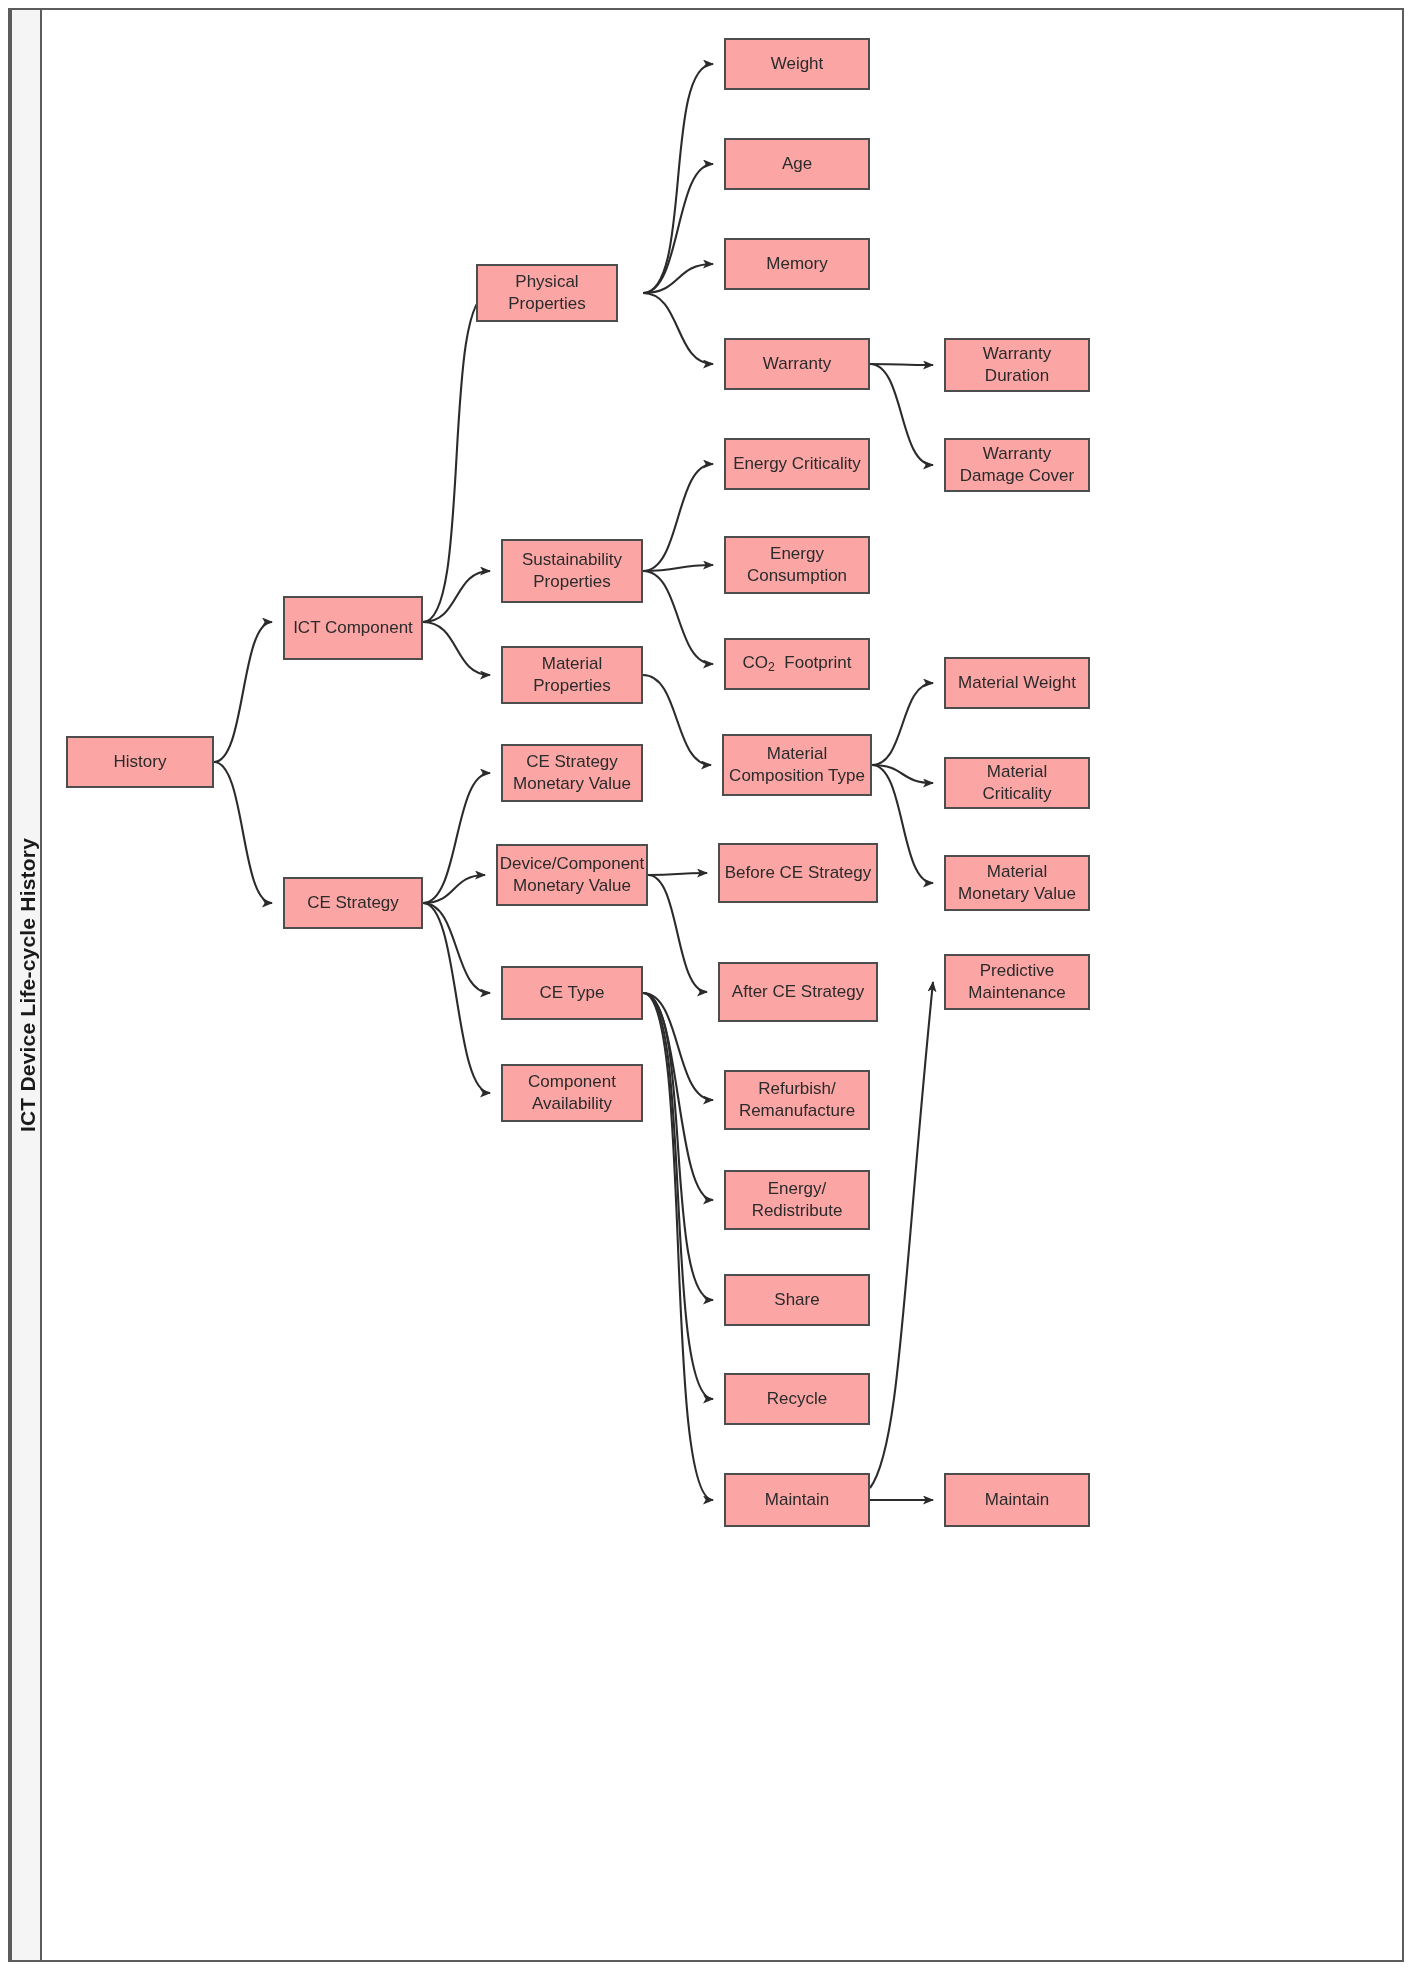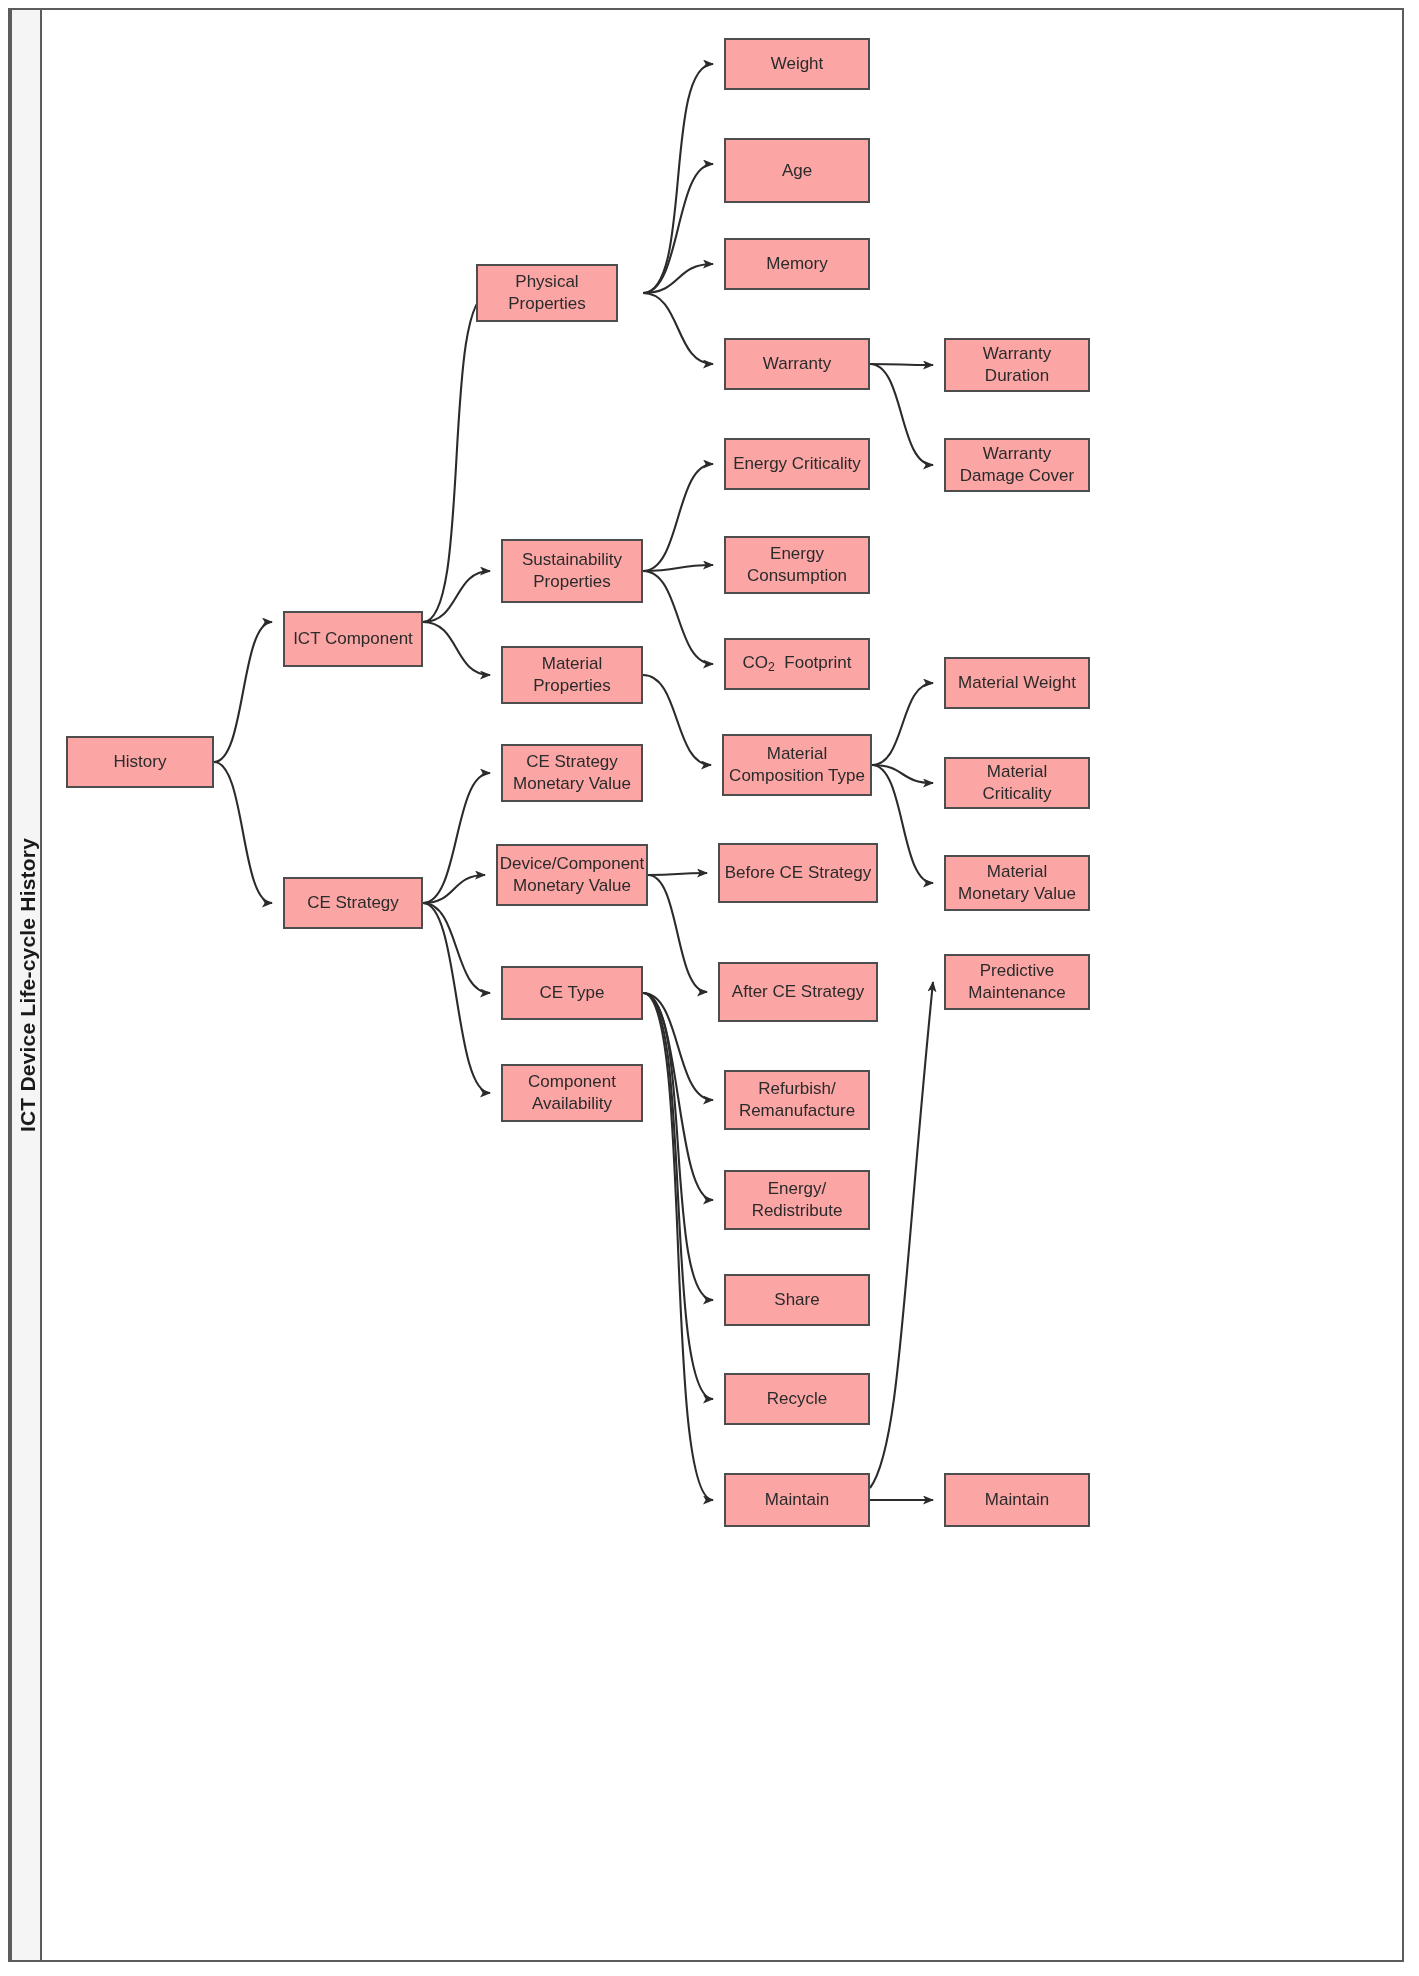--- a/index.html
+++ b/index.html
@@ -142,21 +142,21 @@
         <path d="M643,993 C692.6,993 663.4,1500 713,1500" marker-end="url(#arrow)"></path>
         <path d="M870,1500 C904.65,1500 898.35,1500 933,1500" marker-end="url(#arrow)"></path>
         <path d="M870,1488 C900,1448 903,1282 933,982" marker-end="url(#arrow)"></path>
       </g>
   </svg>
 
   <div id="nodes">
       <div class="node" style="left: 66px; top: 736px; width: 148px; height: 52px;">
         <span class="lbl">History</span>
       </div>
-      <div class="node" style="left: 283px; top: 596px; width: 140px; height: 56px; margin-top: 15px;">
+      <div class="node" style="left: 283px; top: 596px; width: 140px; height: 64px;">
         <span class="lbl">ICT Component</span>
       </div>
       <div class="node" style="left: 283px; top: 877px; width: 140px; height: 52px;">
         <span class="lbl">CE Strategy</span>
       </div>
       <div class="node" style="left: 476px; top: 264px; width: 142px; height: 58px;">
         <span class="lbl">Physical
 Properties</span>
       </div>
       <div class="node" style="left: 501px; top: 539px; width: 142px; height: 64px;">
@@ -178,21 +178,21 @@
       <div class="node" style="left: 501px; top: 966px; width: 142px; height: 54px;">
         <span class="lbl">CE Type</span>
       </div>
       <div class="node" style="left: 501px; top: 1064px; width: 142px; height: 58px;">
         <span class="lbl">Component
 Availability</span>
       </div>
       <div class="node" style="left: 724px; top: 38px; width: 146px; height: 52px;">
         <span class="lbl">Weight</span>
       </div>
-      <div class="node" style="left: 724px; top: 138px; width: 146px; height: 65px;">
+      <div class="node" style="left: 724px; top: 138px; width: 146px; height: 52px;">
         <span class="lbl">Age</span>
       </div>
       <div class="node" style="left: 724px; top: 238px; width: 146px; height: 52px;">
         <span class="lbl">Memory</span>
       </div>
       <div class="node" style="left: 724px; top: 338px; width: 146px; height: 52px;">
         <span class="lbl">Warranty</span>
       </div>
       <div class="node" style="left: 724px; top: 438px; width: 146px; height: 52px;">
         <span class="lbl">Energy Criticality</span>

